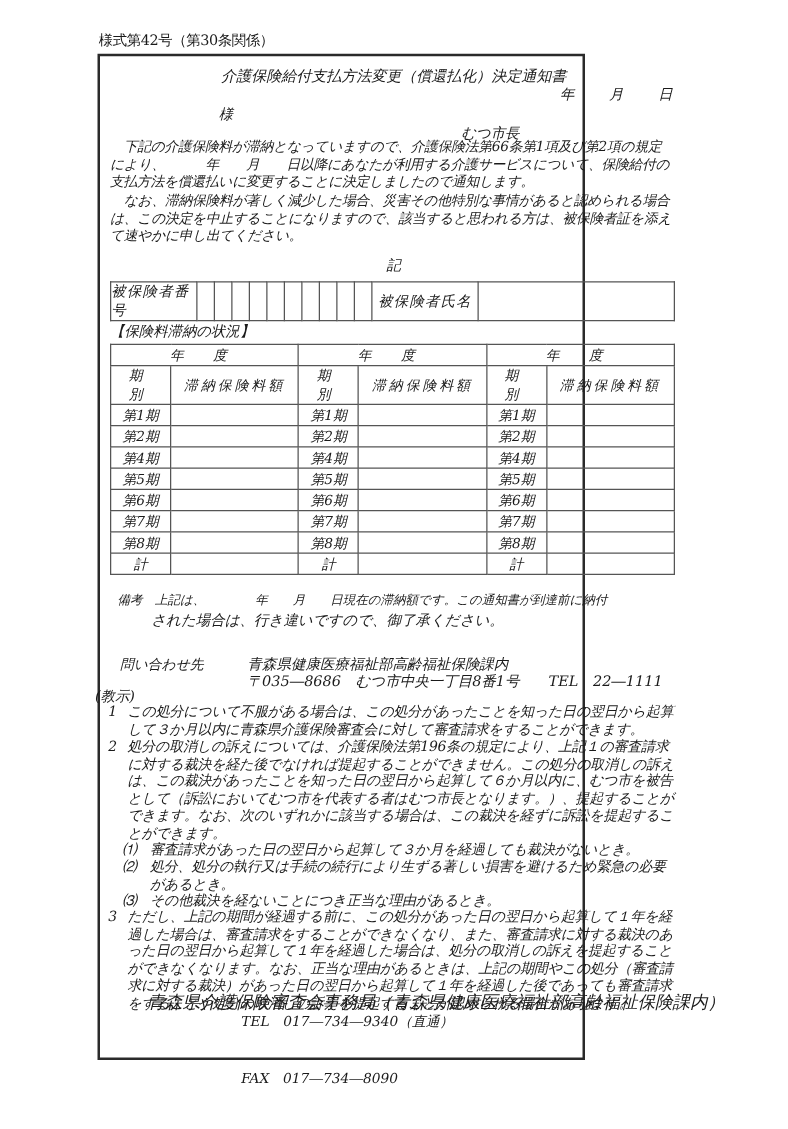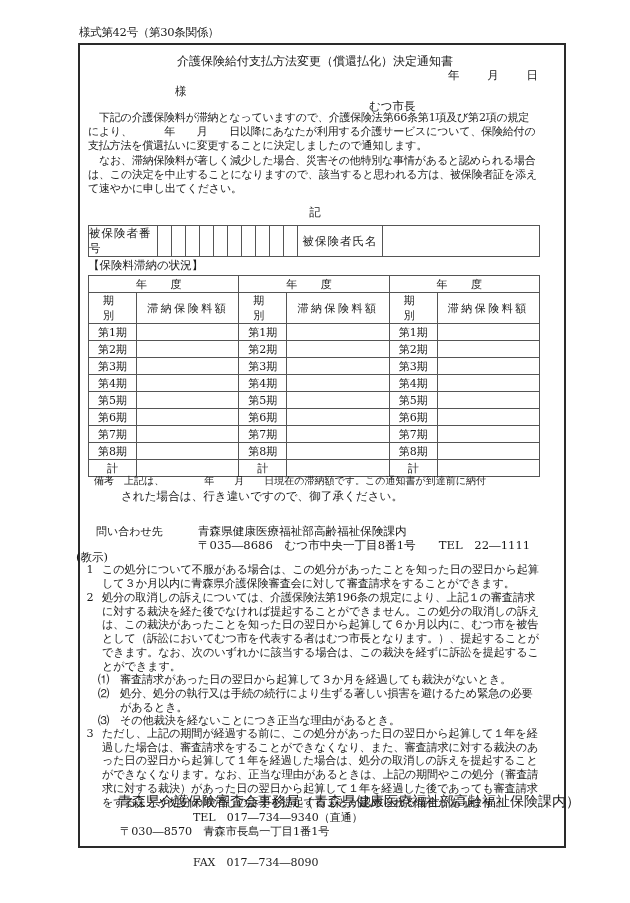--- a/index.html
+++ b/index.html
@@ -1,20 +1,20 @@
 <!DOCTYPE html>
 <html><head>
 <meta charset="utf-8">
 <style>
   html, body { margin:0; padding:0; background:#fff; }
   body { width:630px; height:903px; position:relative; overflow:hidden;
          font-family:"DejaVu Serif","Liberation Serif",serif; color:#1a1a1a; font-size:11.5px; }
   .form-no { position:absolute; left:79px; top:25px; font-size:11.5px; letter-spacing:-0.3px; }
-  .frame { position:absolute; left:78px; top:43px; width:488px; height:805px;
-           border:2px solid #2a2a2a; box-sizing:border-box; }
+  .frame { position:absolute; left:78px; top:43px; width:390px; height:805px;
+           border:2px solid #2a2a2a; box-sizing:border-box;font-style:italic; }
   .abs { position:absolute; white-space:nowrap; }
   .title { left:0; width:470px; top:8px; text-align:center; font-size:12px; }
   .date-line { top:23px; left:368px; width:90px; display:flex; justify-content:space-between; }
   .sama { top:39px; left:95px; }
   .mayor { top:54px; left:289px; }
   .para { left:8px; width:452px; white-space:normal; line-height:14.2px; font-size:11px; letter-spacing:-0.2px; }
   .p1 { top:66px; text-indent:1em; }
   .p2 { top:109px; text-indent:1em; }
   .ki { top:160px; left:0; width:470px; text-align:center; }
   table { border-collapse:collapse; }
@@ -118,28 +118,20 @@
         </tr>
         <tr>
           <td class="per">第2期</td>
           <td class="amt"></td>
           <td class="per">第2期</td>
           <td class="amt"></td>
           <td class="per">第2期</td>
           <td class="amt"></td>
         </tr>
         <tr>
-          <td class="per">第3期</td>
-          <td class="amt"></td>
-          <td class="per">第3期</td>
-          <td class="amt"></td>
-          <td class="per">第3期</td>
-          <td class="amt"></td>
-        </tr>
-        <tr>
           <td class="per">第4期</td>
           <td class="amt"></td>
           <td class="per">第4期</td>
           <td class="amt"></td>
           <td class="per">第4期</td>
           <td class="amt"></td>
         </tr>
         <tr>
           <td class="per">第5期</td>
           <td class="amt"></td>
@@ -219,16 +211,15 @@
   </div>
 
   <div class="abs notice n3">
     <div class="item">
       <span class="num">3</span>
       <span class="body">ただし、上記の期間が経過する前に、この処分があった日の翌日から起算して１年を経過した場合は、審査請求をすることができなくなり、また、審査請求に対する裁決のあった日の翌日から起算して１年を経過した場合は、処分の取消しの訴えを提起することができなくなります。なお、正当な理由があるときは、上記の期間やこの処分（審査請求に対する裁決）があった日の翌日から起算して１年を経過した後であっても審査請求をすることや処分の取消しの訴えを提起することが認められる場合があります。</span>
     </div>
   </div>
 
   <div class="abs bureau">青森県介護保険審査会事務局（青森県健康医療福祉部高齢福祉保険課内）</div>
-  <div class="abs bureau-addr">〒030―8570　青森市長島一丁目1番1号</div>
   <div class="abs bureau-tel">TEL　017―734―9340（直通）</div>
   <div class="abs bureau-fax">FAX　017―734―8090</div>
 </div>
 
 </body></html>

